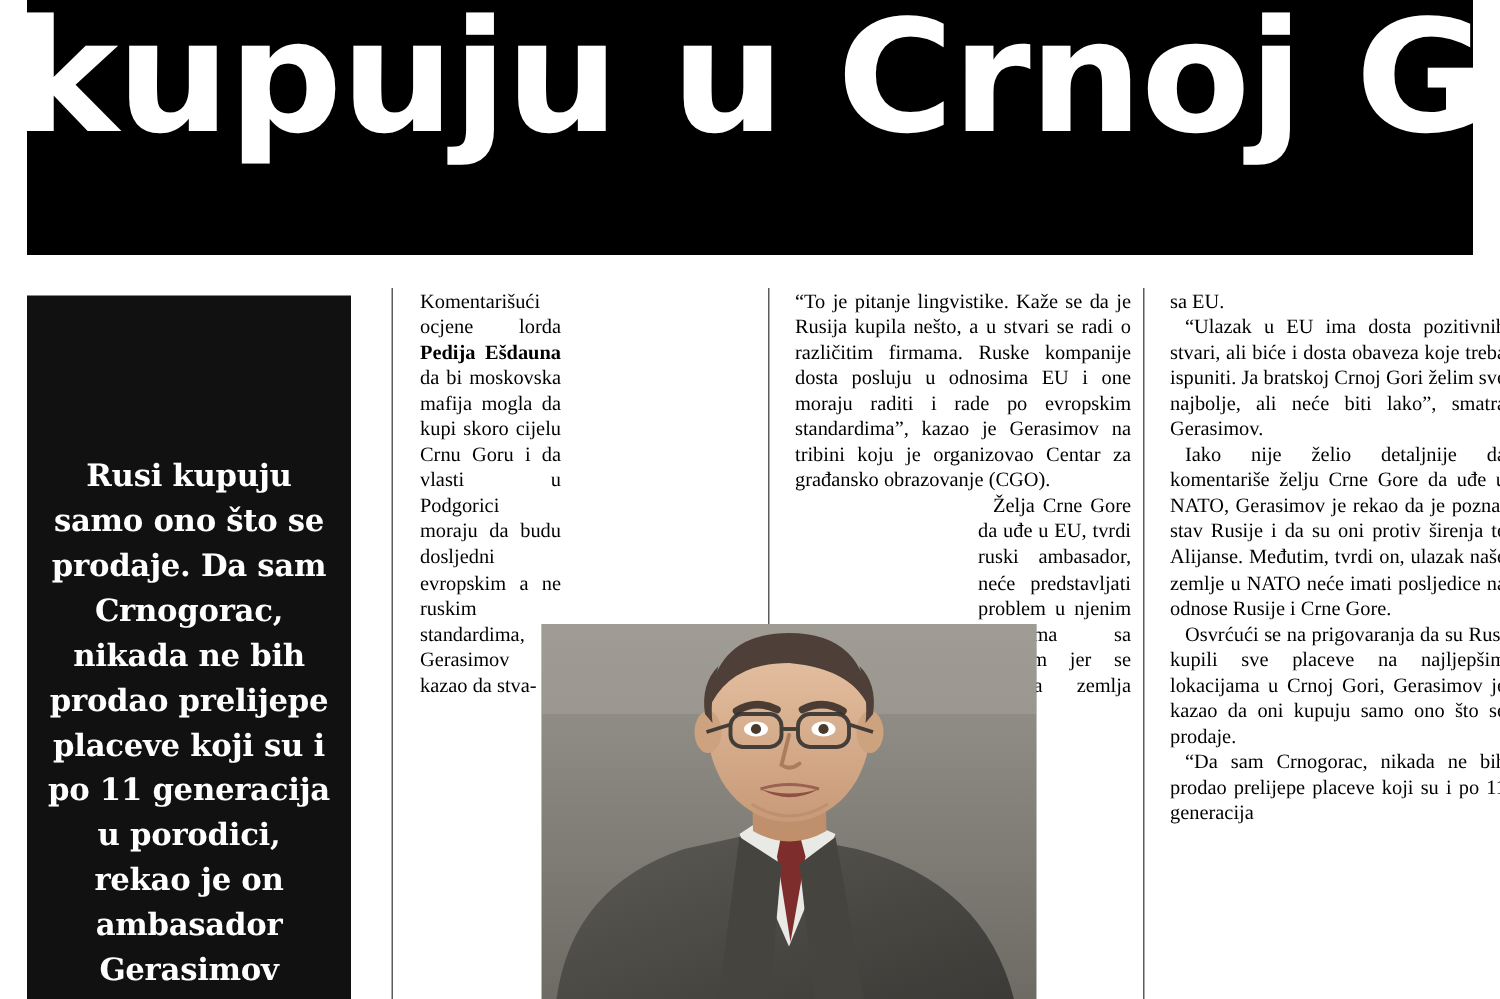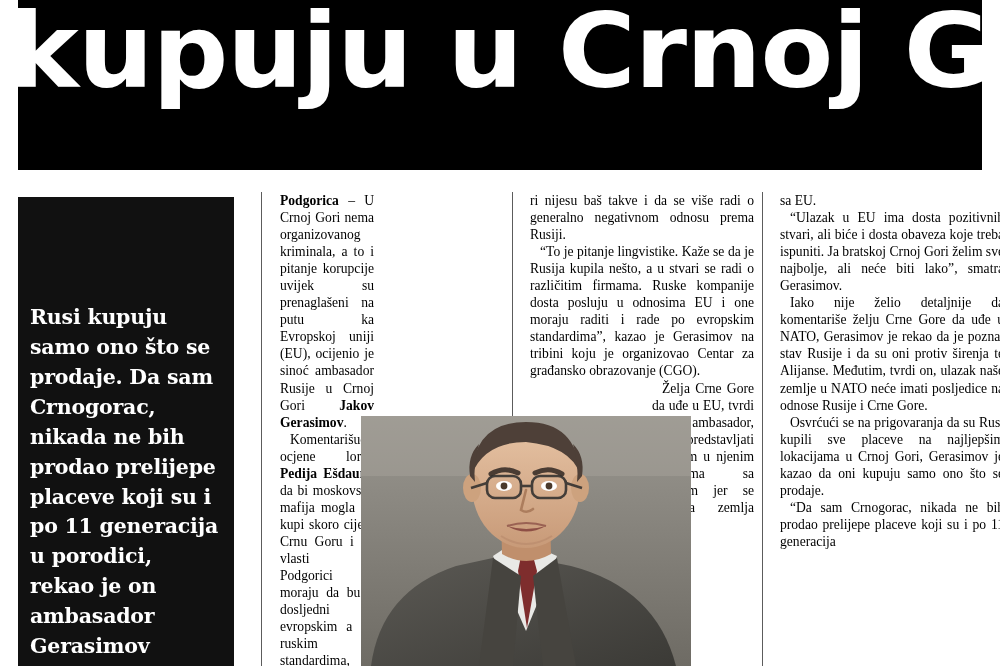--- a/index.html
+++ b/index.html
@@ -64,21 +64,21 @@
     width: 216px;
     height: 469px;
     background: #111111;
     color: #ffffff;
   }
   .pullquote-text {
     position: absolute;
     left: 12px;
     top: 106px;
     width: 192px;
-    text-align: left;
+    text-align: center;
     font-family: "DejaVu Serif", serif;
     font-weight: 700;
     font-size: 20.5px;
     line-height: 1.46;
     letter-spacing: -0.2px;
   }
 
   
   .vrule {
     position: absolute;
@@ -158,29 +158,25 @@
       <div class="pullquote-text">Rusi kupuju samo ono što se prodaje. Da sam Crnogorac, nikada ne bih prodao prelijepe placeve koji su i po 11 generacija u porodici, rekao je on ambasador Gerasimov</div>
     </div>
 
     <div class="vrule r1"></div>
     <div class="vrule r2"></div>
     <div class="vrule r3"></div>
 
     <div class="col c1">
       <div class="blocker-c1" style="float:right;clear:right;width:130px;height:255px;margin-top:238px;"></div>
       <p>
-        <b>Podgorica</b><span> – U Crnoj Gori nema organizovanog kriminala, a to i pitanje korupcije uvijek su prenaglašeni na putu ka Evropskoj uniji (EU), ocijenio je sinoć ambasador Rusije u Crnoj Gori </span><b>Jakov Gerasimov</b><span>.</span>
-      </p>
-      <p>
         <span>Komentarišući ocjene lorda </span><b>Pedija Ešdauna</b><span> da bi moskovska mafija mogla da kupi skoro cijelu Crnu Goru i da vlasti u Podgorici moraju da budu dosljedni evropskim a ne ruskim standardima, Gerasimov je kazao da stva-</span>
       </p>
     </div>
 
     <div class="col c2">
-      <p>ri nijesu baš takve i da se više radi o generalno negativnom odnosu prema Rusiji.</p>
       <p>“To je pitanje lingvistike. Kaže se da je Rusija kupila nešto, a u stvari se radi o različitim firmama. Ruske kompanije dosta posluju u odnosima EU i one moraju raditi i rade po evropskim standardima”, kazao je Gerasimov na tribini koju je organizovao Centar za građansko obrazovanje (CGO).</p>
       <p>
         <span class="blocker-c2" style="float:left;clear:left;width:122px;height:120px;"></span>
         <span>Želja Crne Gore da uđe u EU, tvrdi ruski ambasador, neće predstavljati problem u njenim odnosima sa Rusijom jer se njegova zemlja trudi da</span>
       </p>
     </div>
 
     <div class="col c3">
       <p>sa EU.</p>
       <p>“Ulazak u EU ima dosta pozitivnih stvari, ali biće i dosta obaveza koje treba ispuniti. Ja bratskoj Crnoj Gori želim sve najbolje, ali neće biti lako”, smatra Gerasimov.</p>

